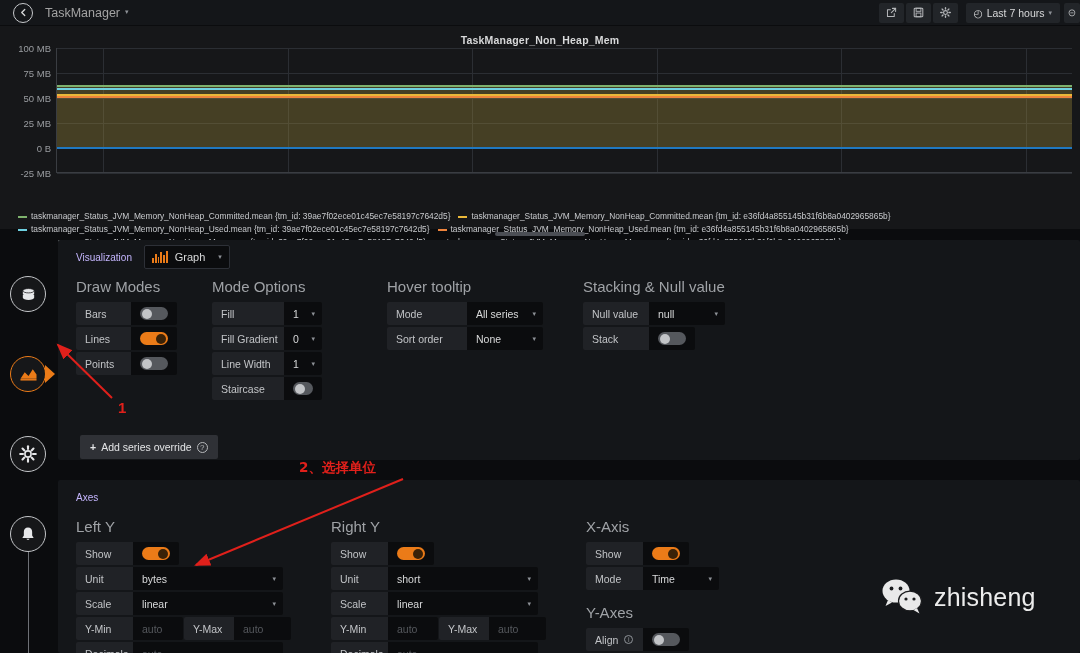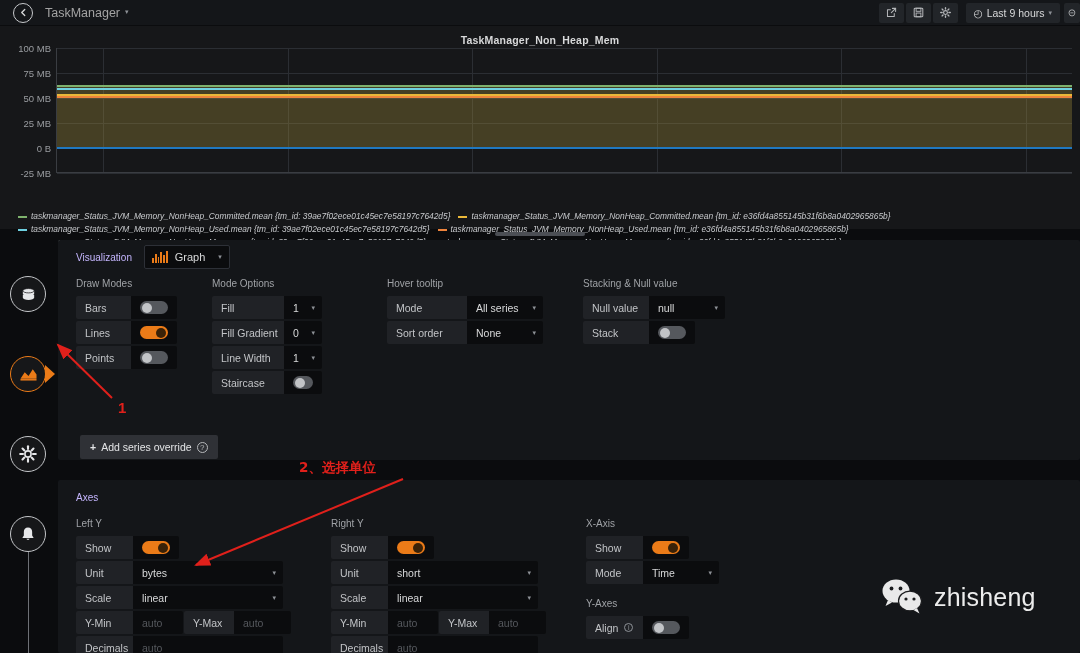--- a/index.html
+++ b/index.html
@@ -74,21 +74,21 @@
     position: absolute; font-size: 9.5px; color: #9a9da1;
     transform: translateX(-50%); white-space: nowrap;
   }
 
   
   .legend {
     position: absolute; top: 184px; left: 0; width: 1080px; height: 40px;
     padding: 0 18px; font-size: 8.4px; line-height: 13.2px; color: #c8cacd;
   }
   .legend-row { display: flex; gap: 0; white-space: nowrap; height: 13.2px; align-items: center; }
-  .legend-item { display: flex; align-items: center; font-style: italic; }
+  .legend-item { display: flex; align-items: center; }
   .legend-item + .legend-item { margin-left: 8px; }
   .legend-swatch { width: 9px; height: 2px; margin-right: 4px; flex: none; }
 
   .panel-handle {
     position: absolute; top: 232px; left: 50%; transform: translateX(-50%);
     width: 90px; height: 4px; border-radius: 2px; background: #4b4e54;
   }
 
   
   .rail { position: absolute; left: 0; top: 236px; width: 58px; height: 417px; background: #0b0c0e; }
@@ -113,21 +113,21 @@
   .section-title { font-size: 10px; color: #c4b5fd; }
   .viz-picker {
     height: 24px; background: #0b0c0e; border: 1px solid #2d3037; border-radius: 2px;
     display: flex; align-items: center; padding: 0 7px; gap: 7px; font-size: 11px; color: #d8d9da;
   }
   .viz-bars { display: flex; align-items: flex-end; gap: 1px; height: 12px; }
   .viz-bars i { width: 1.8px; background: #eb7b18; display: block; }
 
   .section-body { display: flex; padding: 4px 0 0 18px; }
   .col { margin-right: 18px; }
-  .col-label { font-size: 10px; color: #9fa2a6; margin-bottom: 7px; }
+  .col-label { font-size: 15px; color: #9fa2a6; margin-bottom: 7px; }
 
   .field { display: flex; align-items: center; margin-bottom: 2px; height: 23px; }
   .field-name {
     background: #202226; color: #c2c4c7; font-size: 10.5px;
     height: 23px; display: flex; align-items: center; padding: 0 9px;
     border-radius: 2px 0 0 2px; white-space: nowrap;
   }
   .toggle-cell {
     background: #0b0c0e; height: 23px; display: flex; align-items: center;
     justify-content: center; padding: 0 9px; border-radius: 0 2px 2px 0;
@@ -221,21 +221,21 @@
               <line x1="9.7" y1="6" x2="11.2" y2="6"></line>
             <line x1="2.3" y1="2.3" x2="3.3" y2="3.3"></line>
               <line x1="8.7" y1="8.7" x2="9.7" y2="9.7"></line>
             <line x1="9.7" y1="2.3" x2="8.7" y2="3.3"></line>
               <line x1="3.3" y1="8.7" x2="2.3" y2="9.7"></line>
           </g>
         </svg>
       </div>
       <div class="time-picker">
         <span>◴</span>
-        <span>Last 9 hours</span>
+        <span>Last 7 hours</span>
         <span style="font-size:7px;color:#8e9297;">▾</span>
       </div>
       <div class="tb-edge">⊝</div>
     </div>
   </div>
 
   <div class="graph-panel">
     <div class="graph-title">TaskManager_Non_Heap_Mem</div>
 
     <div class="plot-wrap">

